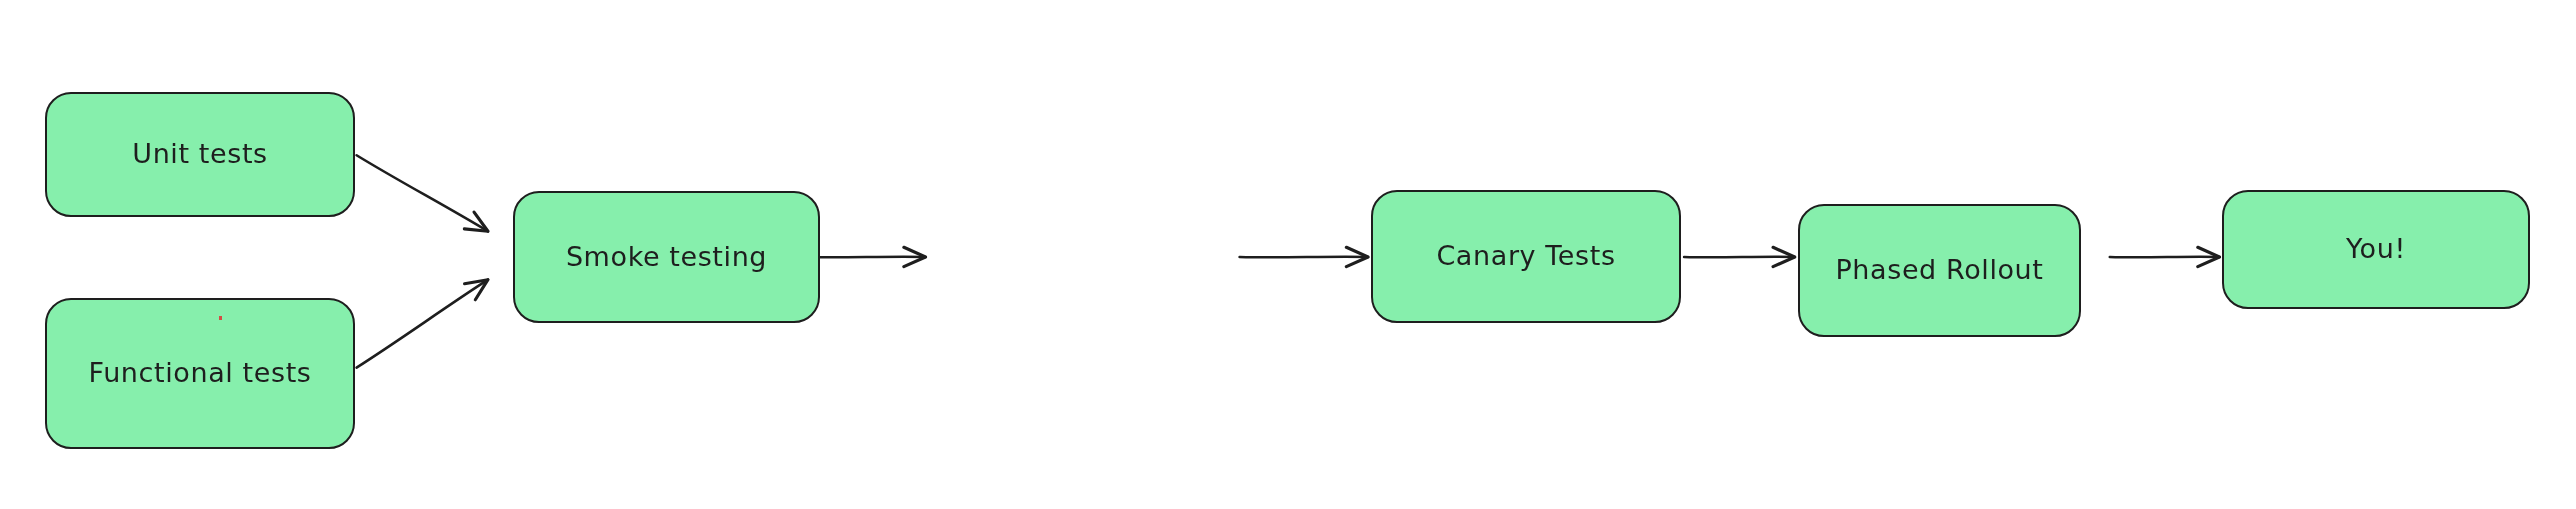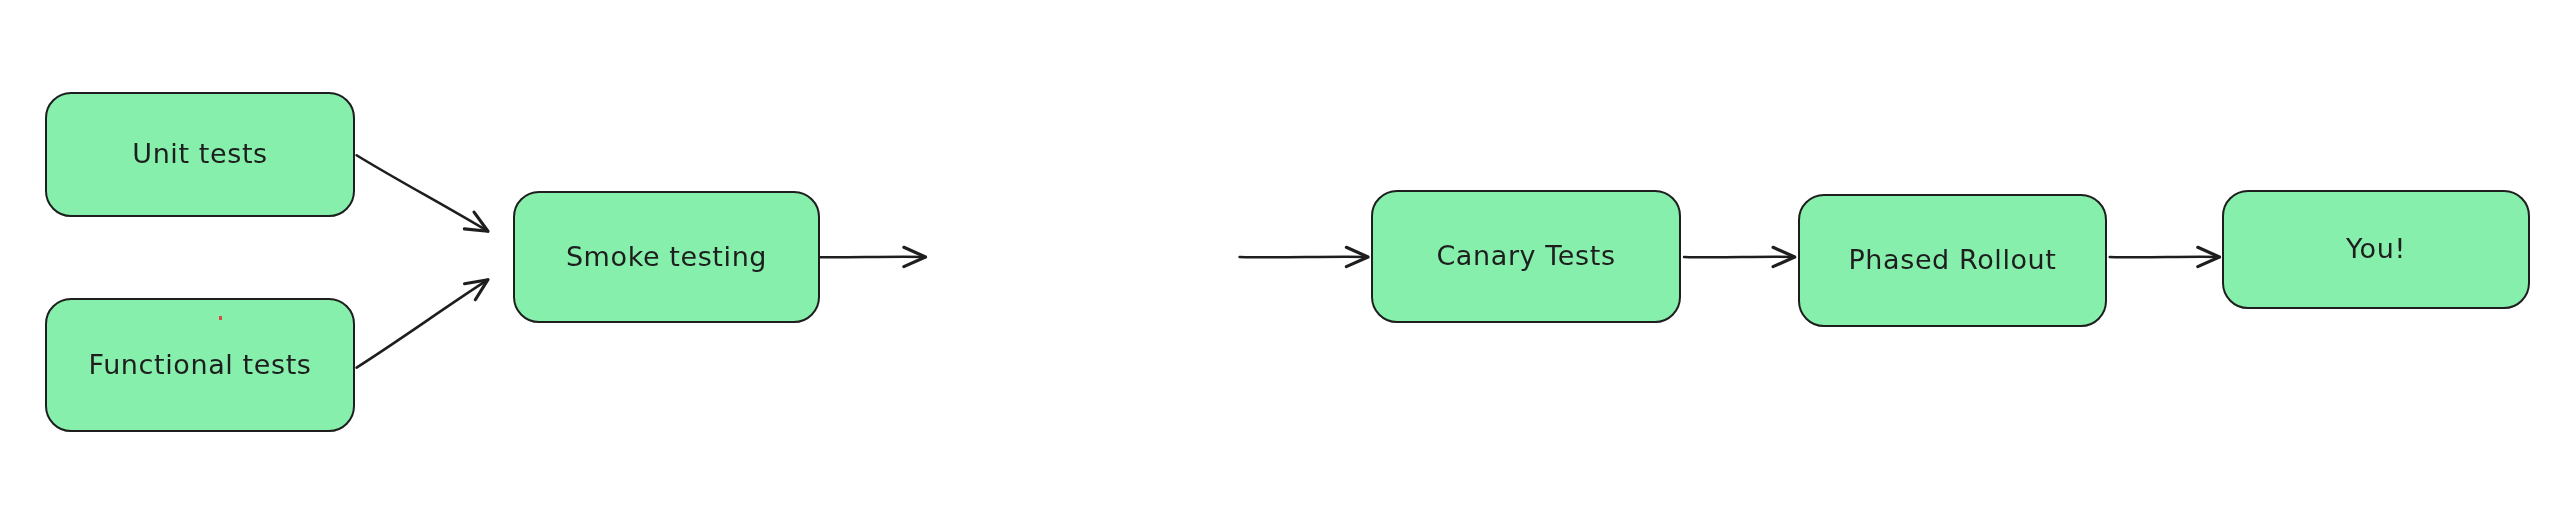--- a/index.html
+++ b/index.html
@@ -84,34 +84,34 @@
       <g>
         <path d="M 2136 260 C 2172.63 261.2 2209.26 259.16 2247 260" fill="none" stroke="#1e1e1e" stroke-width="2.6" stroke-linecap="round"></path>
         <path d="M 2225.0858654325048 269.7862508734297 L 2247 260 L 2225.0858654325048 250.21374912657032" fill="none" stroke="#1e1e1e" stroke-width="3.2" stroke-linecap="round" stroke-linejoin="round"></path>
       </g>
     </svg>
 
   <div class="node" style="left: 45px; top: 92px; width: 310px; height: 125px;">
     <span class="node-label">Unit tests</span>
   </div>
 
-  <div class="node" style="left: 45px; top: 298px; width: 310px; height: 134px;">
+  <div class="node" style="left: 45px; top: 298px; width: 310px; height: 151px;">
     <span class="node-label">Functional tests</span>
   </div>
 
   <div class="node" style="left: 491px; top: 191px; width: 307px; height: 132px; margin-left: 22px;">
     <span class="node-label">Smoke testing</span>
   </div>
 
 
   <div class="node" style="left: 1371px; top: 190px; width: 310px; height: 133px;">
     <span class="node-label">Canary Tests</span>
   </div>
 
-  <div class="node" style="left: 1798px; top: 194px; width: 309px; height: 133px;">
+  <div class="node" style="left: 1798px; top: 204px; width: 283px; height: 133px;">
     <span class="node-label">Phased Rollout</span>
   </div>
 
   <div class="node" style="left: 2222px; top: 190px; width: 308px; height: 119px;">
     <span class="node-label">You!</span>
   </div>
 
   <div class="red-speck" style="left:219px; top:316px;"></div>
 
 </div>

